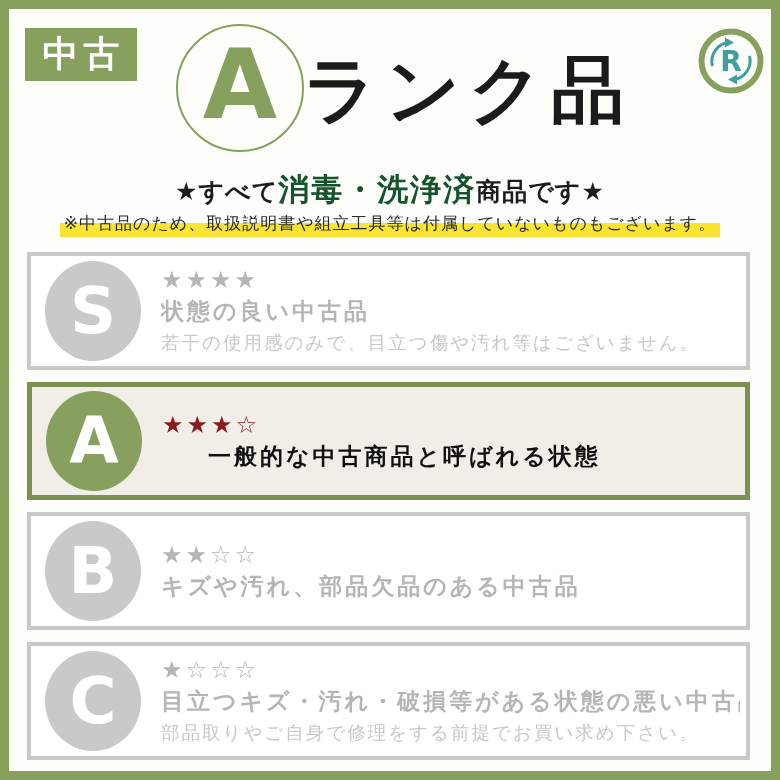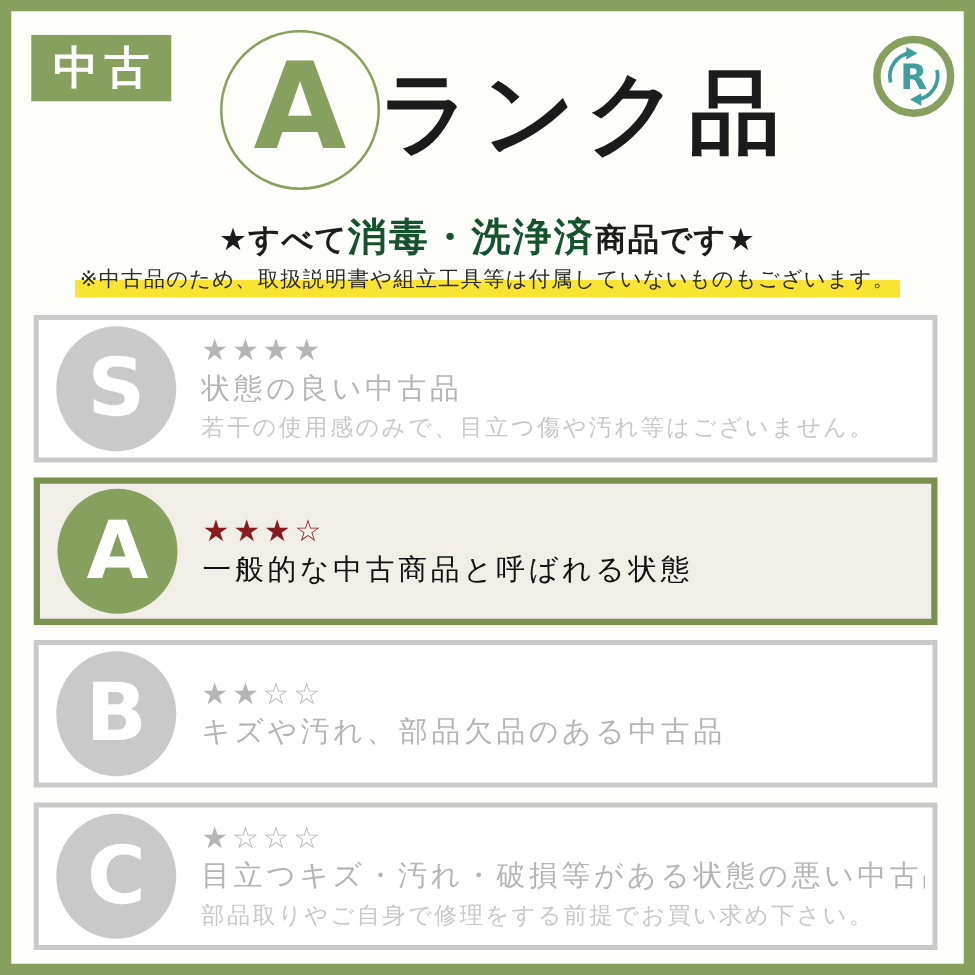--- a/index.html
+++ b/index.html
@@ -77,24 +77,24 @@
     display: flex; align-items: center; justify-content: center;
     font-size: 64px; font-weight: bold;
   }
   .row.active .row-circle { background: #87a05e; }
   .row-text {
     position: absolute; left: 130px; top: 0; bottom: 0; right: 6px;
     display: flex; flex-direction: column; justify-content: center;
     white-space: nowrap; overflow: hidden;
   }
   .row-stars  { font-size: 24px; letter-spacing: 3px; color: #b5b5b5; line-height: 30px; }
-  .row-title  { font-size: 23px; font-weight: normal; letter-spacing: 3px; color: #b5b5b5; line-height: 33px; }
+  .row-title  { font-size: 23px; font-weight: bold; letter-spacing: 3px; color: #b5b5b5; line-height: 33px; }
   .row-desc   { font-size: 18.5px; letter-spacing: 2px; color: #c8c8c8; line-height: 30px; }
   .row.active .row-stars { color: #8b1a1e; }
-  .row.active .row-title { color: #101010; }
+  .row.active .row-title { color: #101010; margin-left: 46px; }
   .row.active .row-desc  { color: #2e2e2e; }
 </style>
 </head>
 <body>
 
 <div class="frame">
 
   <div class="used-badge">中古</div>
 
   <div class="rank-circle">

